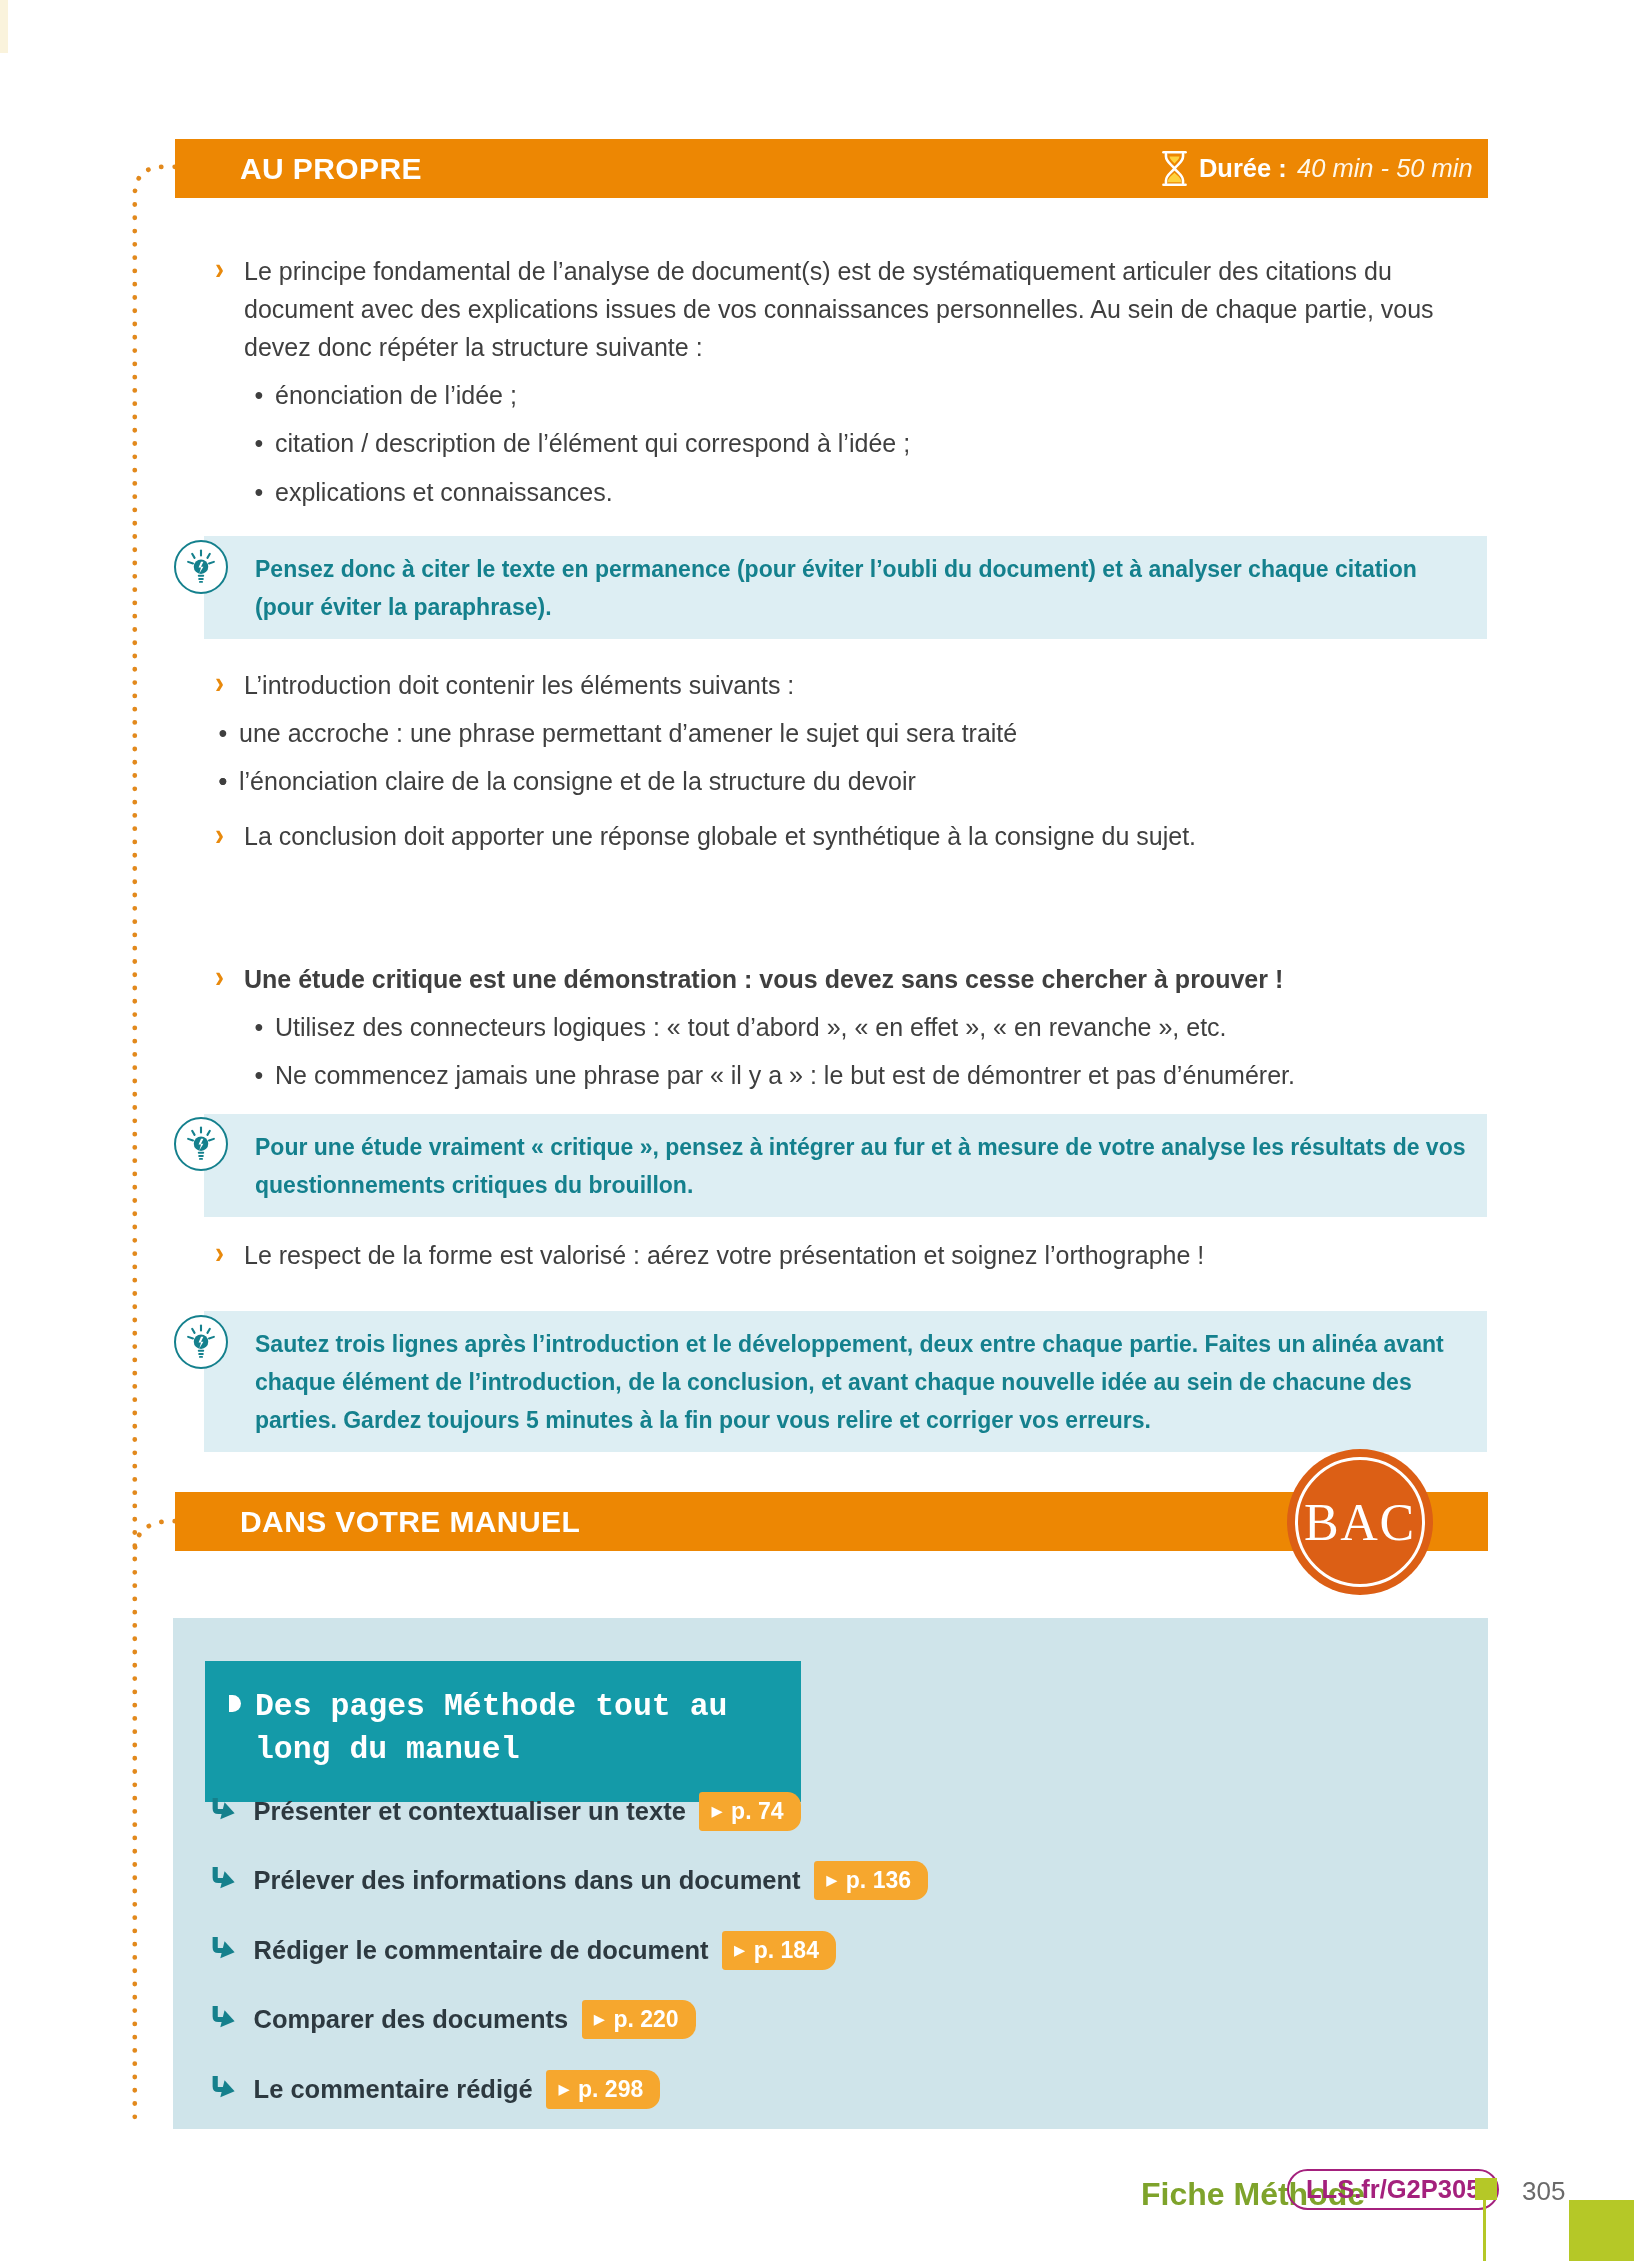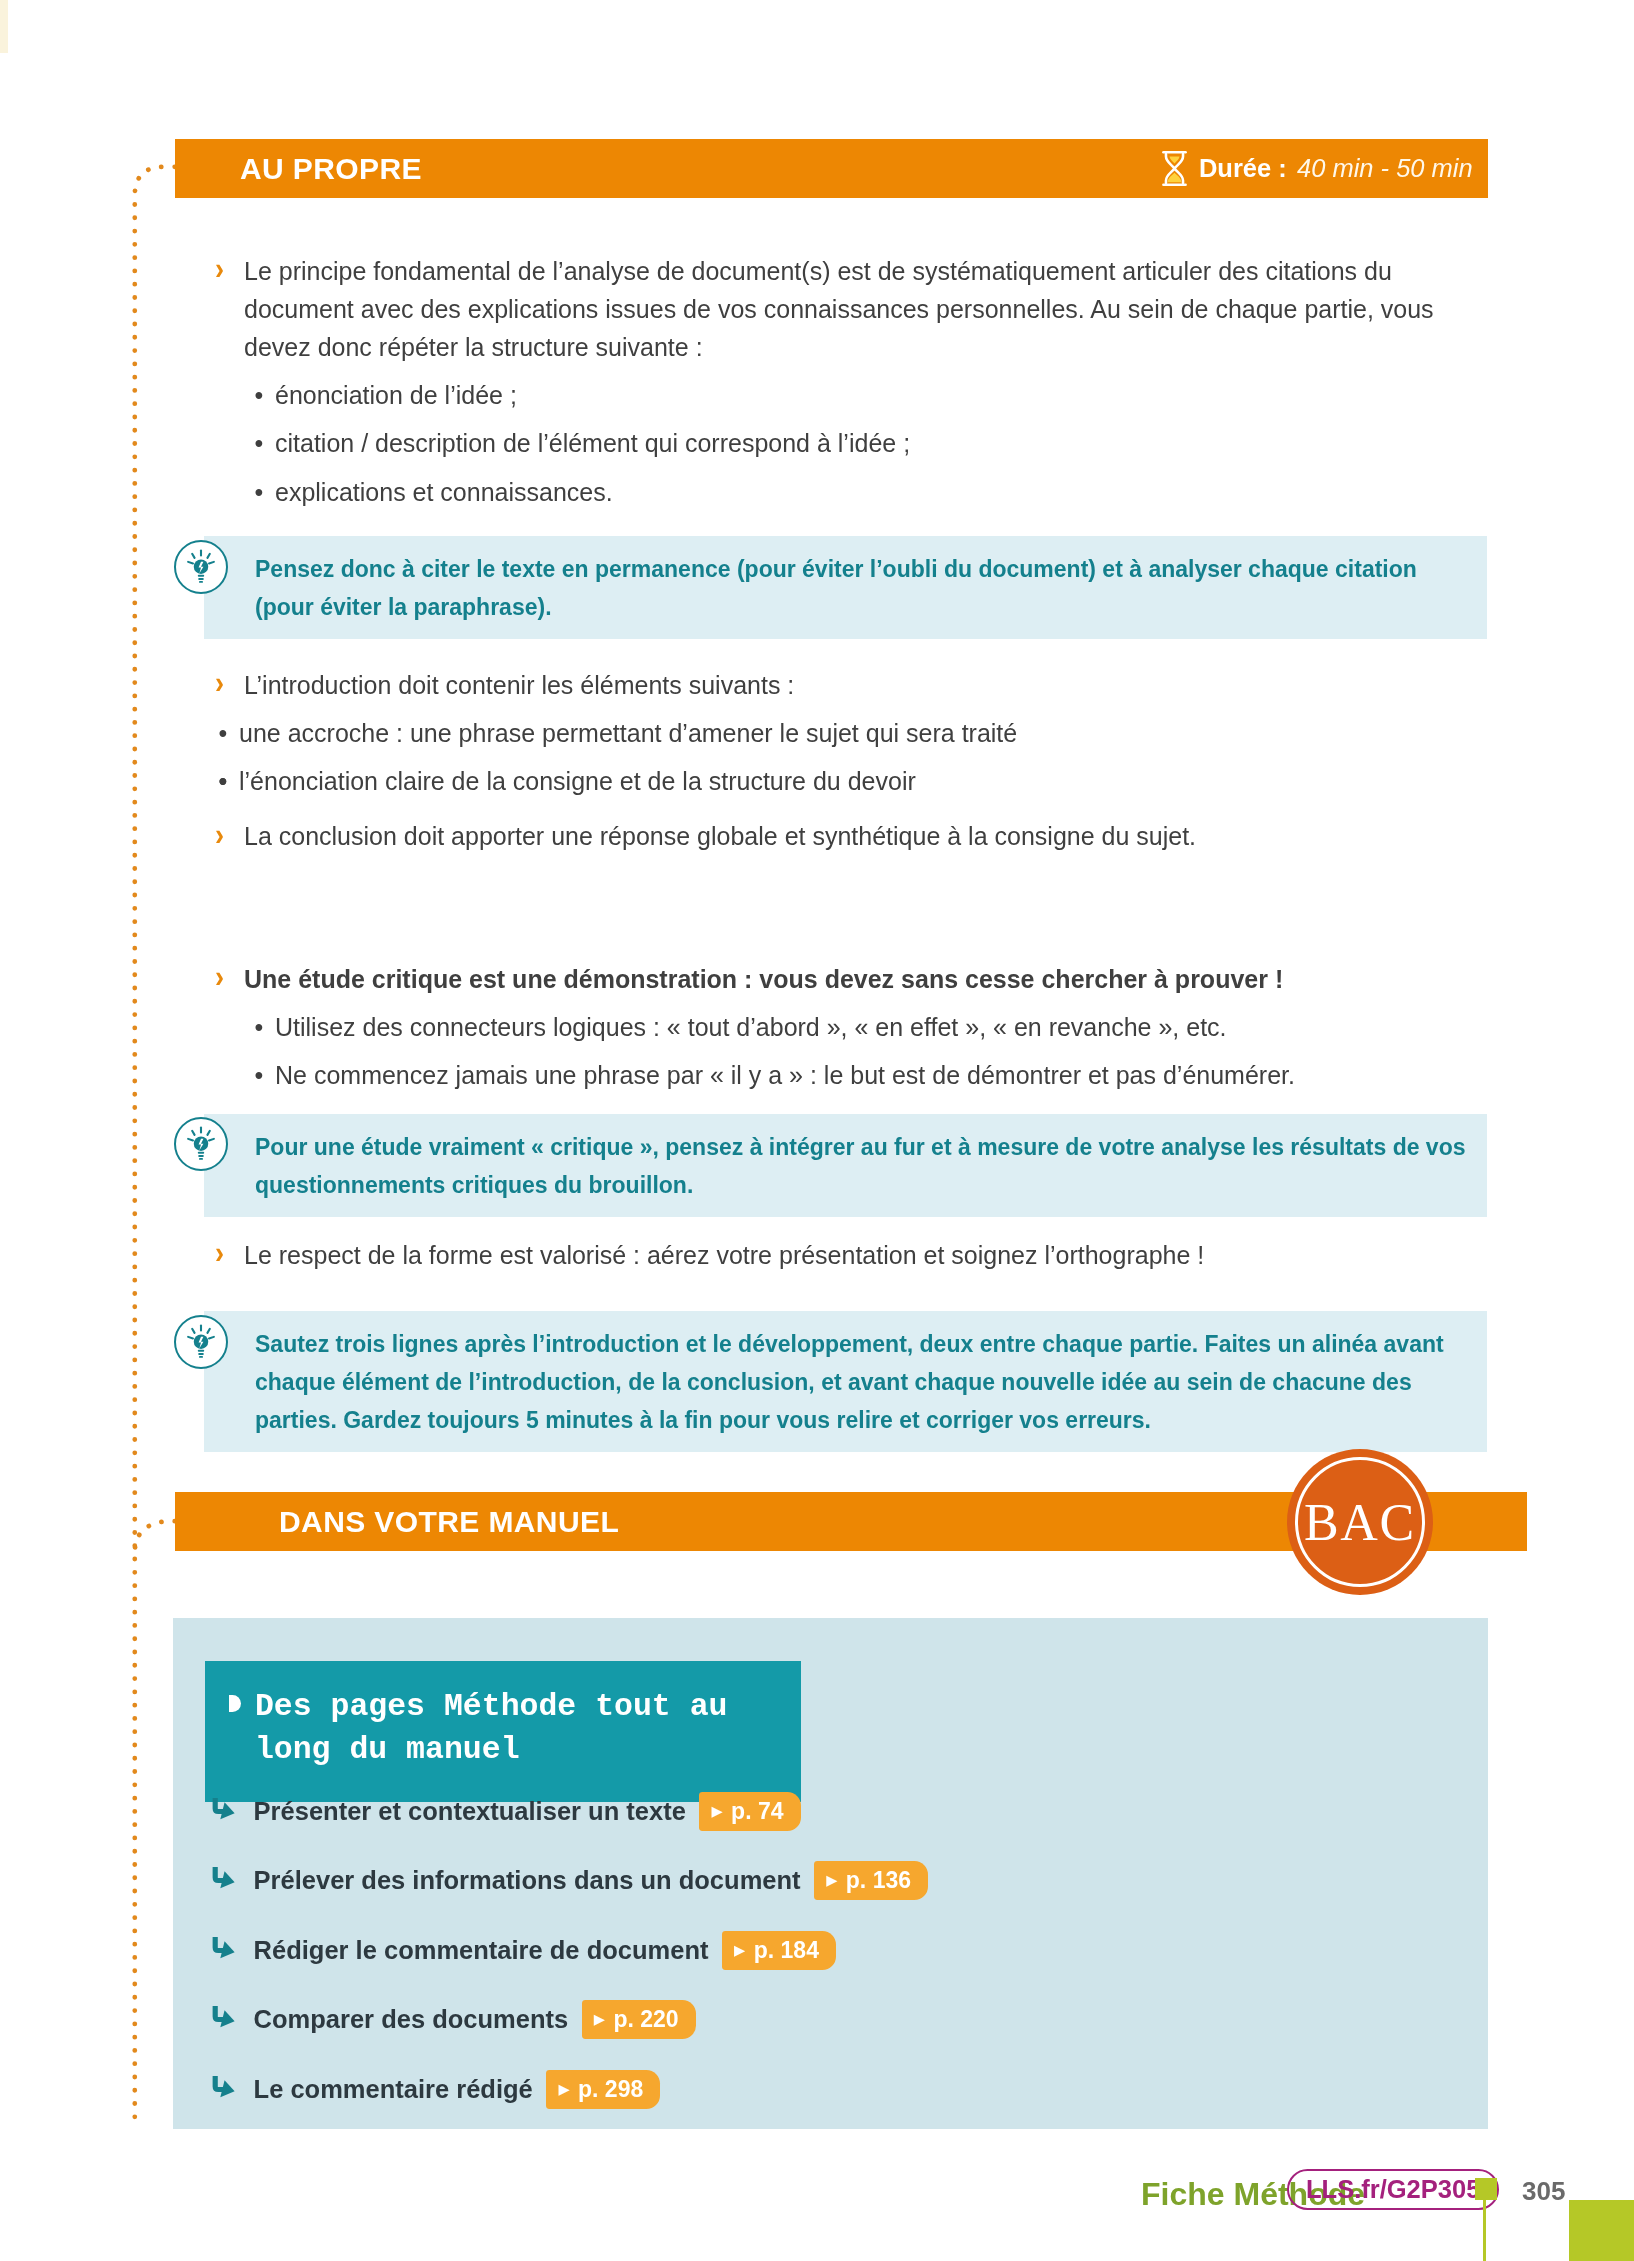--- a/index.html
+++ b/index.html
@@ -68,21 +68,21 @@
          border-radius:3.4px 13.6px 13.6px 3.4px;}
   .badge .tri{font-family:"DejaVu Sans",sans-serif;font-size:14.5px;line-height:1;}
 
   
   .footer-label{position:absolute;left:1141px;top:2176px;font-size:32px;font-weight:bold;color:var(--footer-green);}
   .footer-pill{position:absolute;left:1287px;top:2169px;height:37px;display:inline-flex;align-items:center;
                padding:0 17px;border:2.6px solid var(--magenta);border-radius:22px;
                color:var(--magenta);font-weight:bold;font-size:25.5px;}
   .footer-sq{position:absolute;left:1475px;top:2178px;width:22px;height:22px;background:var(--tab-green);}
   .footer-vline{position:absolute;left:1483px;top:2200px;width:3.4px;height:61px;background:var(--tab-green);}
-  .footer-num{position:absolute;left:1522px;top:2176px;font-size:26px;color:#6a6a6a;font-weight:bold;}
+  .footer-num{position:absolute;left:1522px;top:2176px;font-size:26px;color:#6a6a6a;}
   .green-tab{position:absolute;left:1569px;top:2200px;width:66px;height:61px;background:var(--tab-green);}
 </style>
 </head>
 <body>
 
 <div class="page">
 
   <svg class="guide-svg" viewBox="0 0 1920 2656">
     <g fill="none" stroke="#e2891c" stroke-width="5.6" stroke-linecap="round" stroke-dasharray="0.1 15.5">
       <path d="M205 196 H192 Q158 196 158 230 V2498"></path>
@@ -232,21 +232,21 @@
       <path d="M20,16 l-3,7 h3 l-2,7 5,-8 h-3 l3,-6 z" fill="#fff"></path>
       <rect x="16" y="32" width="8" height="2.6" rx="1.2" fill="#14808d"></rect>
       <rect x="16.5" y="36" width="7" height="2.6" rx="1.2" fill="#14808d"></rect>
       <rect x="17.5" y="39.8" width="5" height="2.2" rx="1.1" fill="#14808d"></rect>
     </svg>
   </div>
   <div class="tip" style="top:1311px;">
     <span>Sautez trois lignes après l’introduction et le développement, deux entre chaque partie. Faites un alinéa avant chaque élément de l’introduction, de la conclusion, et avant chaque nouvelle idée au sein de chacune des parties. Gardez toujours 5 minutes à la fin pour vous relire et corriger vos erreurs.</span>
   </div>
 
-  <div class="bar" style="top:1492px;padding-left:39px;">
+  <div class="bar" style="top:1492px;">
     <span class="bar-title">DANS VOTRE MANUEL</span>
   </div>
   <div class="bac-badge">
     <span>BAC</span>
   </div>
 
   <div class="panel">
     <div class="teal-head">
       <div class="d-marker"></div>
       <p>Des pages Méthode tout au long du manuel</p>

